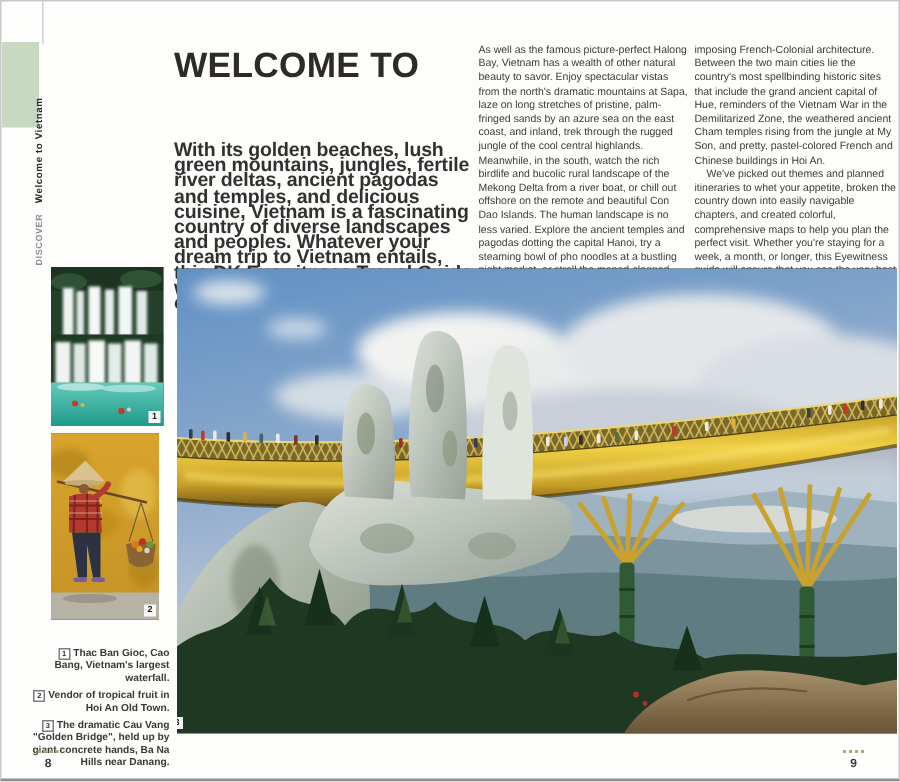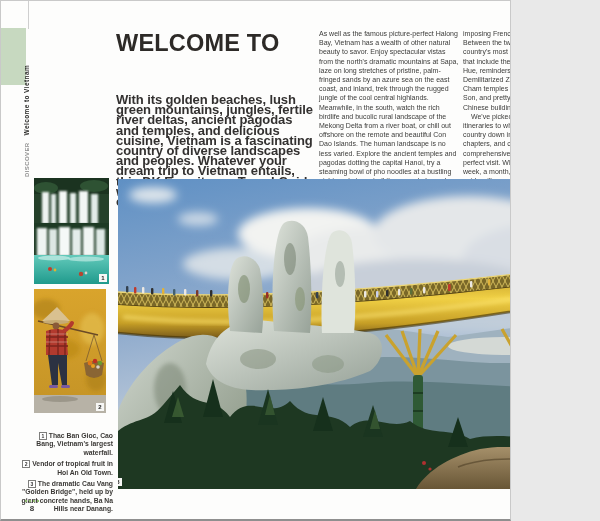--- a/index.html
+++ b/index.html
@@ -1,17 +1,17 @@
 <!DOCTYPE html>
 <html><head>
 <meta charset="utf-8">
 <style>
   html,body{margin:0;padding:0;background:#e9e9e9;}
   .spread{
-    position:relative; width:511px; height:521px; background:#fdfdfc;
+    position:relative; width:600px; height:521px; background:#fdfdfc;
     font-family:"Liberation Sans", sans-serif; overflow:hidden;
     border-left:1px solid #c9c9c9; border-right:1px solid #c9c9c9;
     border-top:1px solid #c9c9c9; border-bottom:2px solid #8f8f8f;
     box-sizing:border-box;
     text-decoration:underline;
   }
   
   .green-tab{position:absolute; left:0; top:27px; width:25px; height:57px; background:#c7d9c0;}
   .edge-line{position:absolute; left:27px; top:0; width:1px; height:28px; background:#cfcfcf;}
   .side-label{

